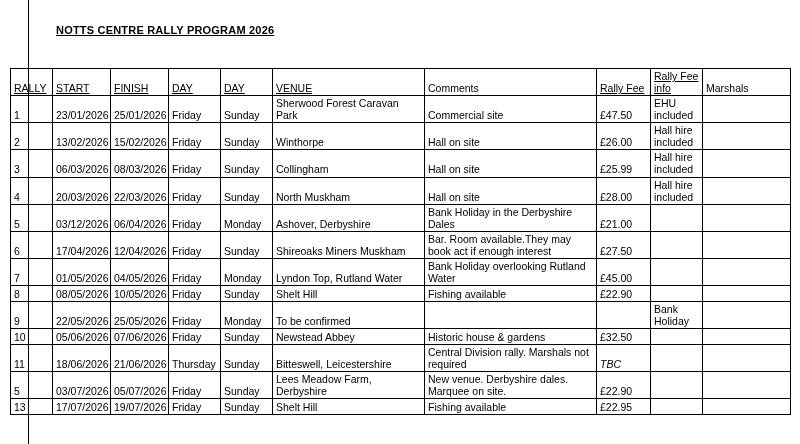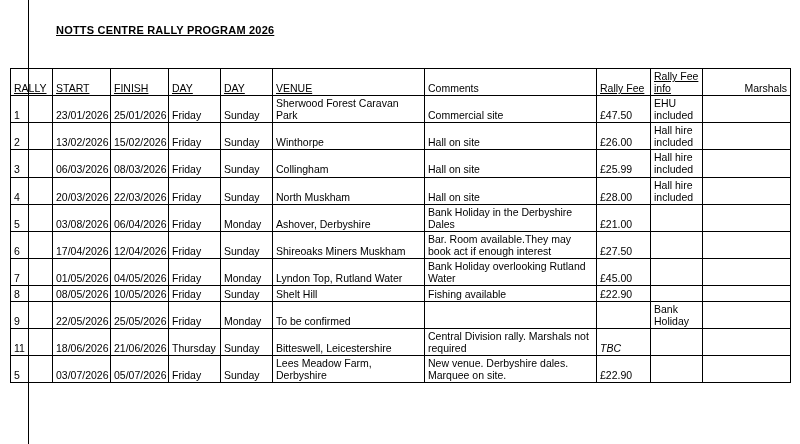--- a/index.html
+++ b/index.html
@@ -110,21 +110,21 @@
       <tr>
         <td class="c-rally">RALLY</td>
         <td class="c-start">START</td>
         <td class="c-finish">FINISH</td>
         <td class="c-day1">DAY</td>
         <td class="c-day2">DAY</td>
         <td class="c-venue">VENUE</td>
         <td class="c-comment nounder">Comments</td>
         <td class="c-fee">Rally Fee</td>
         <td class="c-feeinfo">Rally Fee info</td>
-        <td class="c-marsh nounder" style="text-align:right">Marshals</td>
+        <td class="c-marsh nounder" style="text-align:left">Marshals</td>
       </tr>
     </thead>
     <tbody>
 
       <tr>
         <td class="c-rally mid">1</td>
         <td class="c-start mid">23/01/2026</td>
         <td class="c-finish mid">25/01/2026</td>
         <td class="c-day1 mid">Friday</td>
         <td class="c-day2 mid">Sunday</td>
@@ -169,21 +169,21 @@
         <td class="c-day2 mid">Sunday</td>
         <td class="c-venue mid">North Muskham</td>
         <td class="c-comment mid">Hall on site</td>
         <td class="c-fee mid">£28.00</td>
         <td class="c-feeinfo two-line" style="vertical-align:top">Hall hire included</td>
         <td class="c-marsh"></td>
       </tr>
 
       <tr>
         <td class="c-rally mid">5</td>
-        <td class="c-start mid">03/08/2026</td>
+        <td class="c-start mid">03/12/2026</td>
         <td class="c-finish mid">06/04/2026</td>
         <td class="c-day1 mid">Friday</td>
         <td class="c-day2 mid">Monday</td>
         <td class="c-venue mid">Ashover, Derbyshire</td>
         <td class="c-comment two-line" style="vertical-align:top">Bank Holiday in the Derbyshire Dales</td>
         <td class="c-fee mid">£21.00</td>
         <td class="c-feeinfo"></td>
         <td class="c-marsh"></td>
       </tr>
 
@@ -232,20 +232,32 @@
         <td class="c-finish mid">25/05/2026</td>
         <td class="c-day1 mid">Friday</td>
         <td class="c-day2 mid">Monday</td>
         <td class="c-venue mid">To be confirmed</td>
         <td class="c-comment mid"></td>
         <td class="c-fee mid"></td>
         <td class="c-feeinfo two-line" style="vertical-align:top">Bank Holiday</td>
         <td class="c-marsh"></td>
       </tr>
 
+      <tr>
+        <td class="c-rally mid">10</td>
+        <td class="c-start mid">05/06/2026</td>
+        <td class="c-finish mid">07/06/2026</td>
+        <td class="c-day1 mid">Friday</td>
+        <td class="c-day2 mid">Sunday</td>
+        <td class="c-venue mid">Newstead Abbey</td>
+        <td class="c-comment mid">Historic house &amp; gardens</td>
+        <td class="c-fee mid">£32.50</td>
+        <td class="c-feeinfo"></td>
+        <td class="c-marsh"></td>
+      </tr>
 
       <tr>
         <td class="c-rally mid">11</td>
         <td class="c-start mid">18/06/2026</td>
         <td class="c-finish mid">21/06/2026</td>
         <td class="c-day1 mid">Thursday</td>
         <td class="c-day2 mid">Sunday</td>
         <td class="c-venue mid">Bitteswell, Leicestershire</td>
         <td class="c-comment two-line" style="vertical-align:top">Central Division rally. Marshals not required</td>
         <td class="c-fee fee-center mid">TBC</td>
@@ -259,17 +271,29 @@
         <td class="c-finish mid">05/07/2026</td>
         <td class="c-day1 mid">Friday</td>
         <td class="c-day2 mid">Sunday</td>
         <td class="c-venue two-line" style="vertical-align:top">Lees Meadow Farm, Derbyshire</td>
         <td class="c-comment two-line" style="vertical-align:top">New venue. Derbyshire dales. Marquee on site.</td>
         <td class="c-fee mid">£22.90</td>
         <td class="c-feeinfo"></td>
         <td class="c-marsh"></td>
       </tr>
 
+      <tr>
+        <td class="c-rally mid">13</td>
+        <td class="c-start mid">17/07/2026</td>
+        <td class="c-finish mid">19/07/2026</td>
+        <td class="c-day1 mid">Friday</td>
+        <td class="c-day2 mid">Sunday</td>
+        <td class="c-venue mid">Shelt Hill</td>
+        <td class="c-comment mid">Fishing available</td>
+        <td class="c-fee mid">£22.95</td>
+        <td class="c-feeinfo"></td>
+        <td class="c-marsh"></td>
+      </tr>
 
     </tbody>
   </table>
 
 </div>
 
 </body></html>

